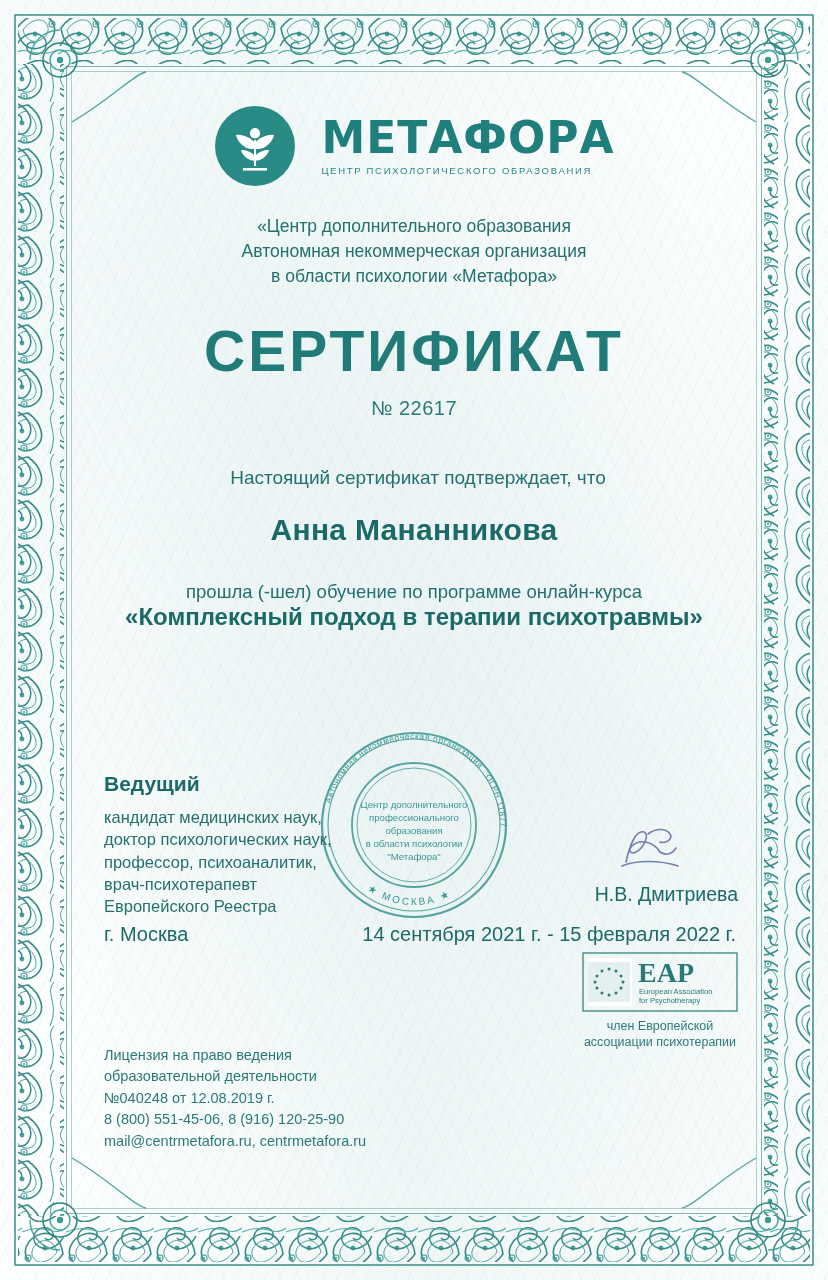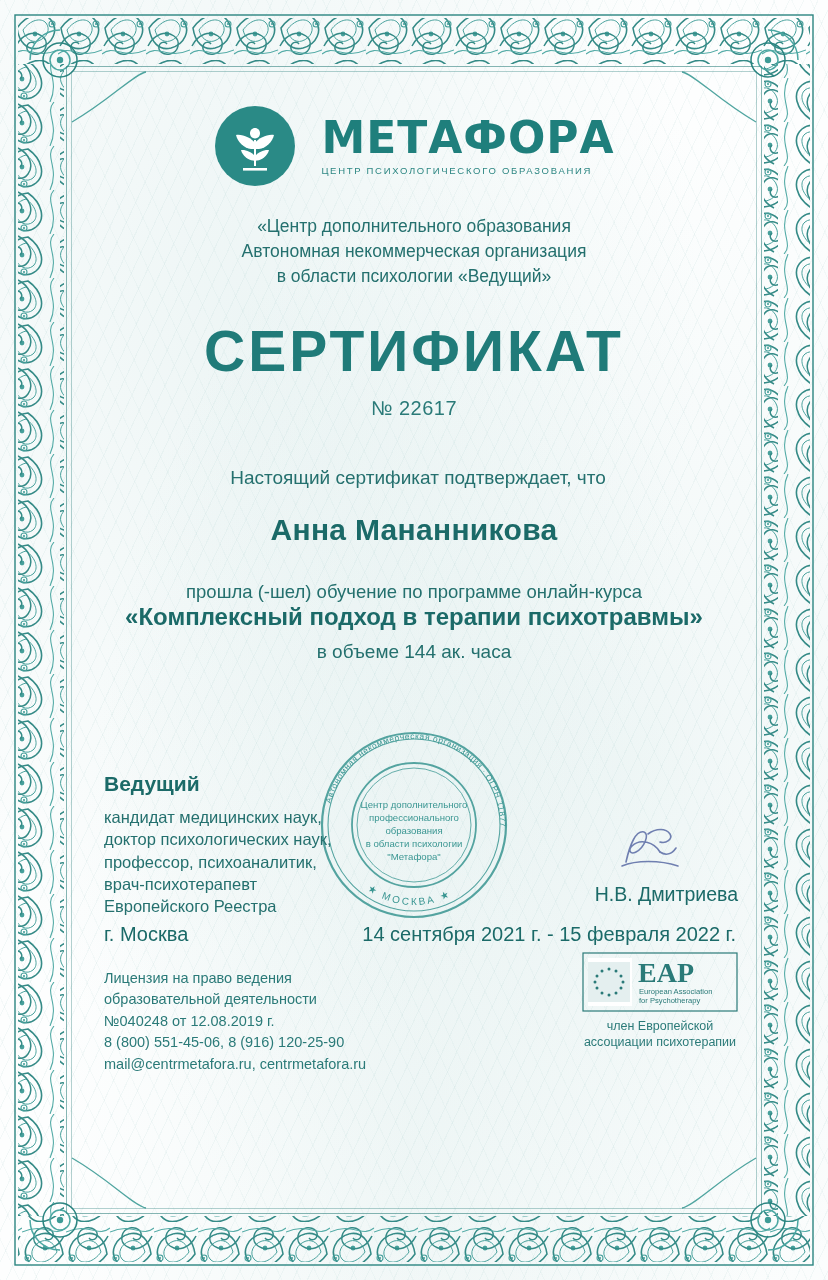--- a/index.html
+++ b/index.html
@@ -234,21 +234,21 @@
     top: 923px;
     font-size: 20px;
     color: #1b6a68;
     white-space: nowrap;
   }
 
   
   .footer {
     position: absolute;
     left: 104px;
-    top: 968px;
+    top: 1045px;
     font-size: 14.5px;
     line-height: 1.48;
     color: #2a7a78;
     white-space: pre-line;
   }
   .eap {
     position: absolute;
     right: 88px;
     top: 952px;
     width: 160px;
@@ -366,31 +366,30 @@
       </div>
       <div class="logo-text">
         <div class="logo-title">МЕТАФОРА</div>
         <div class="logo-sub">ЦЕНТР ПСИХОЛОГИЧЕСКОГО ОБРАЗОВАНИЯ</div>
       </div>
     </div>
 
     <div class="org">
       <div>«Центр дополнительного образования</div>
       <div>Автономная некоммерческая организация</div>
-      <div>в области психологии «Ведущий»</div>
+      <div>в области психологии «Метафора»</div>
     </div>
 
     <div class="cert-title">СЕРТИФИКАТ</div>
     <div class="cert-number">№ 22617</div>
 
     <div class="statement">Настоящий сертификат подтверждает, что</div>
     <div class="recipient">Анна Мананникова</div>
     <div class="program-pre">прошла (-шел) обучение по программе онлайн-курса</div>
     <div class="program-name">«Комплексный подход в терапии психотравмы»</div>
-    <div class="program-hours">в объеме 144 ак. часа</div>
   </div>
 
   <div class="stamp">
     <svg width="206" height="206" viewBox="0 0 206 206">
       <defs>
         <path id="arc-outer" d="M103,103 m-86,0 a86,86 0 1,1 172,0" fill="none"></path>
         <path id="arc-bottom" d="M103,103 m-80,0 a80,80 0 1,0 160,0" fill="none"></path>
       </defs>
       <g stroke="#3a9692" fill="none" opacity="0.85">
         <circle cx="103" cy="103" r="92" stroke-width="2.2"></circle>

